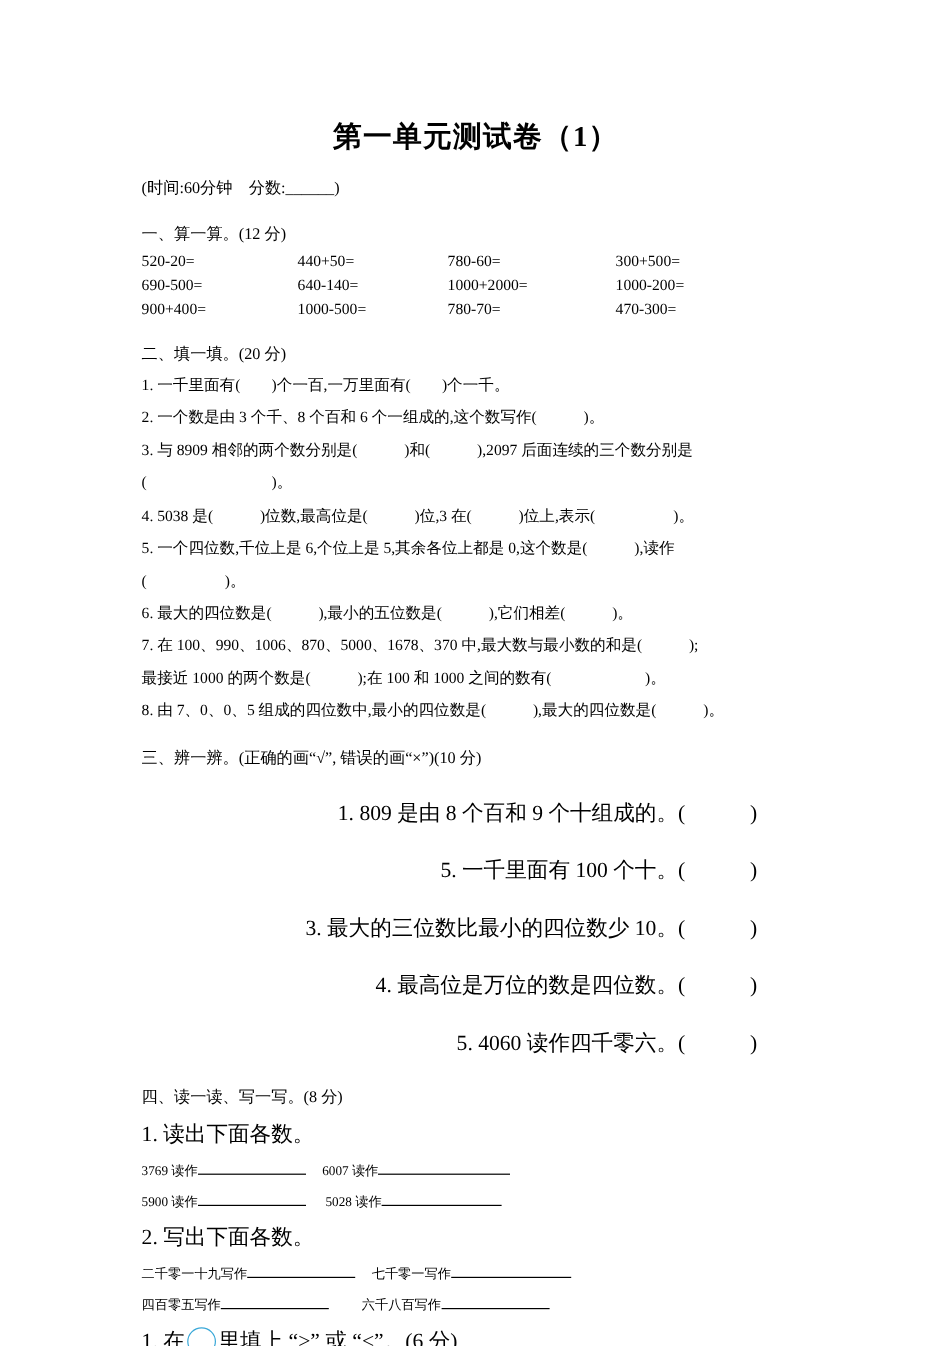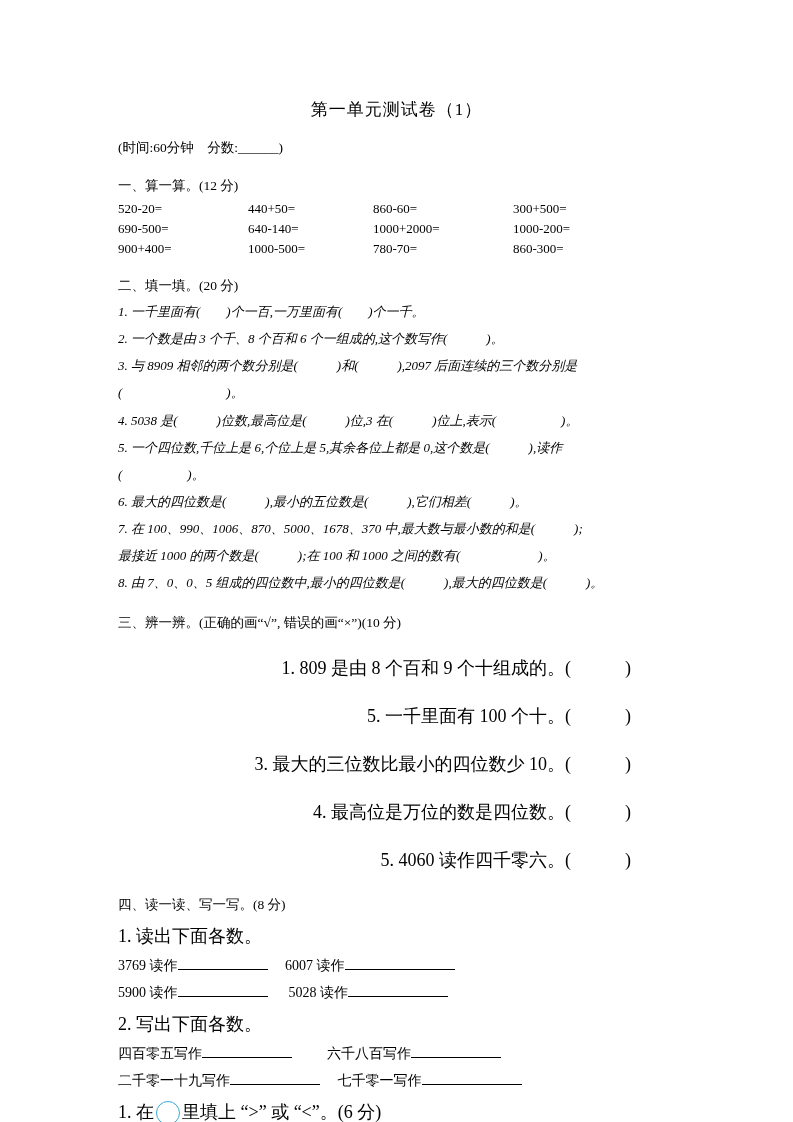--- a/index.html
+++ b/index.html
@@ -17,22 +17,22 @@
   }
   .page {
     position: relative;
     width: 793px;
     height: 1122px;
     box-sizing: border-box;
     padding: 0 118px;
   }
   .title {
     text-align: center;
-    font-size: 17px;
-    font-weight: normal;
+    font-size: 24px;
+    font-weight: bold;
     letter-spacing: 1px;
     margin: 0;
     padding-top: 98px;
     font-family: "Liberation Serif", "DejaVu Serif", serif;
   }
   .subtitle {
     text-align: left;
     font-size: 13.5px;
     margin-top: 18px;
     padding-right: 20px;
@@ -52,34 +52,33 @@
     display: inline-block;
   }
   .c1 { width: 130px; }
   .c2 { width: 125px; }
   .c3 { width: 140px; }
   .c4 { width: 120px; }
   .fill-item {
     font-size: 13px;
     margin: 7px 0;
     line-height: 1.55;
-    font-style: italic;
   }
   .tf-item {
     font-size: 18px;
     margin: 24px 0;
     display: flex;
     justify-content: flex-end;
   }
   .tf-item .paren {
     width: 110px;
     text-align: left;
   }
   .rw-item {
-    font-size: 14px;
+    font-size: 11px;
     margin: 8px 0;
   }
   .blank-line {
     display: inline-block;
     border-bottom: 1px solid #000;
     height: 13px;
     vertical-align: baseline;
   }
   .b90 { width: 90px; }
   .b100 { width: 100px; }
@@ -125,34 +124,34 @@
 <div class="page">
 
   <h1 class="title">第一单元测试卷（1）</h1>
 
   <div class="subtitle">(时间:60分钟　分数:______)</div>
 
   <div class="section-head">一、算一算。(12 分)</div>
   <div class="arith-row">
     <span class="c1">520-20=</span>
     <span class="c2">440+50=</span>
-    <span class="c3">860-60=</span>
+    <span class="c3">780-60=</span>
     <span class="c4">300+500=</span>
   </div>
   <div class="arith-row">
     <span class="c1">690-500=</span>
     <span class="c2">640-140=</span>
     <span class="c3">1000+2000=</span>
     <span class="c4">1000-200=</span>
   </div>
   <div class="arith-row">
     <span class="c1">900+400=</span>
     <span class="c2">1000-500=</span>
     <span class="c3">780-70=</span>
-    <span class="c4">860-300=</span>
+    <span class="c4">470-300=</span>
   </div>
 
   <div class="section-head">二、填一填。(20 分)</div>
   <div class="fill-item">1. 一千里面有(　　)个一百,一万里面有(　　)个一千。</div>
   <div class="fill-item">2. 一个数是由 3 个千、8 个百和 6 个一组成的,这个数写作(　　　)。</div>
   <div class="fill-item">3. 与 8909 相邻的两个数分别是(　　　)和(　　　),2097 后面连续的三个数分别是</div>
   <div class="fill-item">(　　　　　　　　)。</div>
   <div class="fill-item">4. 5038 是(　　　)位数,最高位是(　　　)位,3 在(　　　)位上,表示(　　　　　)。</div>
   <div class="fill-item">5. 一个四位数,千位上是 6,个位上是 5,其余各位上都是 0,这个数是(　　　),读作</div>
   <div class="fill-item">(　　　　　)。</div>
@@ -190,28 +189,28 @@
     &nbsp;&nbsp;&nbsp;
     <span class="nowrap">6007 读作</span><span class="blank-line b110"></span>
   </div>
   <div class="rw-item">
     <span class="nowrap">5900 读作</span><span class="blank-line b90"></span>
     &nbsp;&nbsp;&nbsp;&nbsp;
     <span class="nowrap">5028 读作</span><span class="blank-line b100"></span>
   </div>
   <div class="sub-q">2. 写出下面各数。</div>
   <div class="rw-item">
+    <span class="nowrap">二千零一十九写作</span><span class="blank-line b90"></span>
+    &nbsp;&nbsp;&nbsp;
+    <span class="nowrap">七千零一写作</span><span class="blank-line b100"></span>
+  </div>
+  <div class="rw-item">
     <span class="nowrap">四百零五写作</span><span class="blank-line b90"></span>
     &nbsp;&nbsp;&nbsp;&nbsp;&nbsp;&nbsp;&nbsp;&nbsp;
     <span class="nowrap">六千八百写作</span><span class="blank-line b90"></span>
-  </div>
-  <div class="rw-item">
-    <span class="nowrap">二千零一十九写作</span><span class="blank-line b90"></span>
-    &nbsp;&nbsp;&nbsp;
-    <span class="nowrap">七千零一写作</span><span class="blank-line b100"></span>
   </div>
 
   <div class="sub-q">
     <span>1. 在</span><span class="inline-circle"></span><span>里填上 “&gt;” 或 “&lt;”。(6 分)</span>
   </div>
   <div class="circle-row">
     <span class="cmp">
       <span>200</span>
       <span class="circle"></span>
       <span>1000</span>

